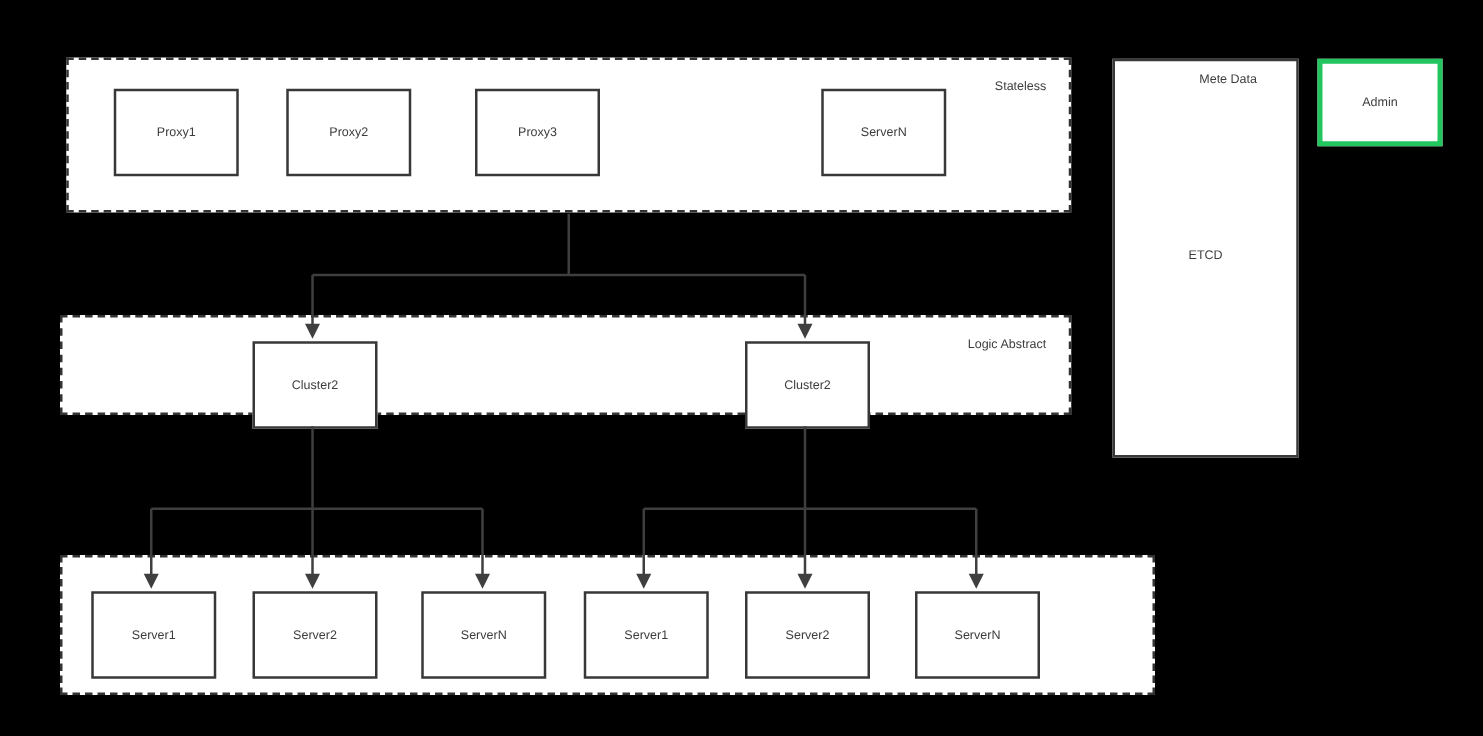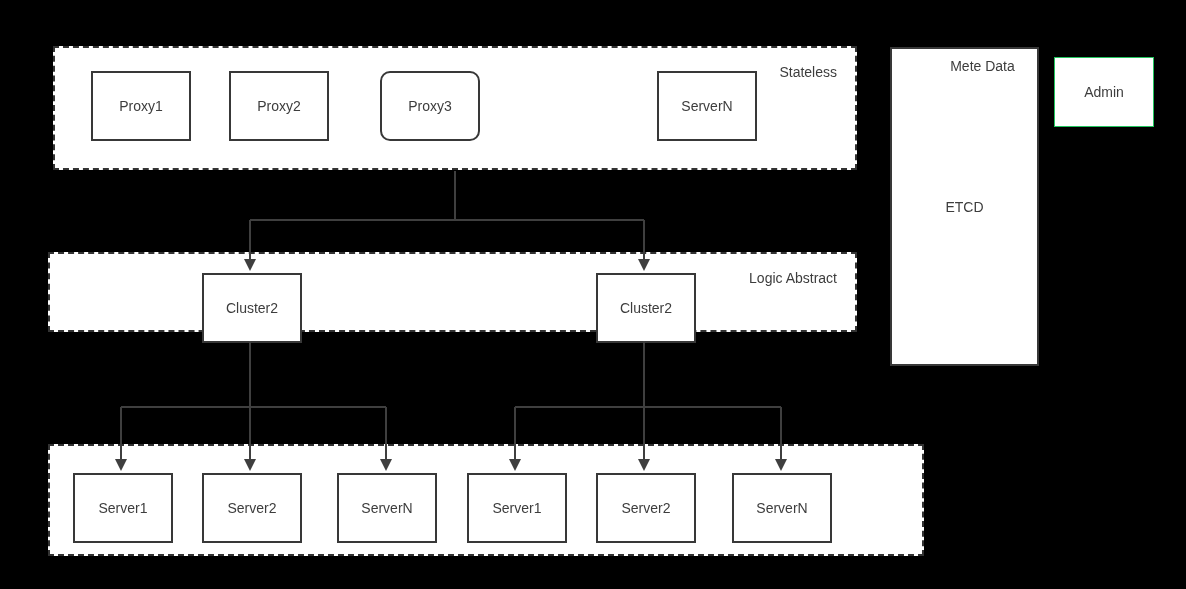--- a/index.html
+++ b/index.html
@@ -3,21 +3,21 @@
 <meta charset="utf-8">
 <style>
   html, body { margin: 0; padding: 0; background: #000; }
   #canvas {
     position: relative;
     width: 1186px;
     height: 589px;
     background: #000000;
     font-family: "Liberation Sans", "DejaVu Sans", sans-serif;
     color: #3d3d3d;
-    font-size: 14px;
+    font-size: 10px;
     overflow: hidden;
   }
   .container {
     position: absolute;
     background: #ffffff;
     border: 2px dashed #333333;
     box-sizing: border-box;
   }
   .section-label {
     position: absolute;
@@ -56,25 +56,25 @@
   .panel-center-text {
     position: absolute;
     top: 150px;
     left: 0;
     width: 100%;
     text-align: center;
   }
   .admin-box {
     position: absolute;
     left: 1054px;
-    top: 57px;
+    top: 47px;
     width: 100px;
     height: 70px;
     background: #ffffff;
-    border: 1px solid #22c55e;
+    border: 4px solid #22c55e;
     box-sizing: border-box;
     display: flex;
     align-items: center;
     justify-content: center;
   }
   #connectors {
     position: absolute;
     left: 0;
     top: 0;
     pointer-events: none;
@@ -86,21 +86,21 @@
 <div id="canvas">
 
   <div class="container" style="left:53px; top:46px; width:804px; height:124px;">
     <span class="section-label">Stateless</span>
     <div class="node" style="left:36px; top:23px;">
       <span>Proxy1</span>
     </div>
     <div class="node" style="left:174px; top:23px;">
       <span>Proxy2</span>
     </div>
-    <div class="node" style="left:325px; top:23px;border-radius:10px;">
+    <div class="node" style="left:325px; top:23px;">
       <span>Proxy3</span>
     </div>
     <div class="node" style="left:602px; top:23px;">
       <span>ServerN</span>
     </div>
   </div>
 
   <div class="container" style="left:48px; top:252px; width:809px; height:80px;">
     <span class="section-label">Logic Abstract</span>
     <div class="node" style="left:152px; top:19px;">

